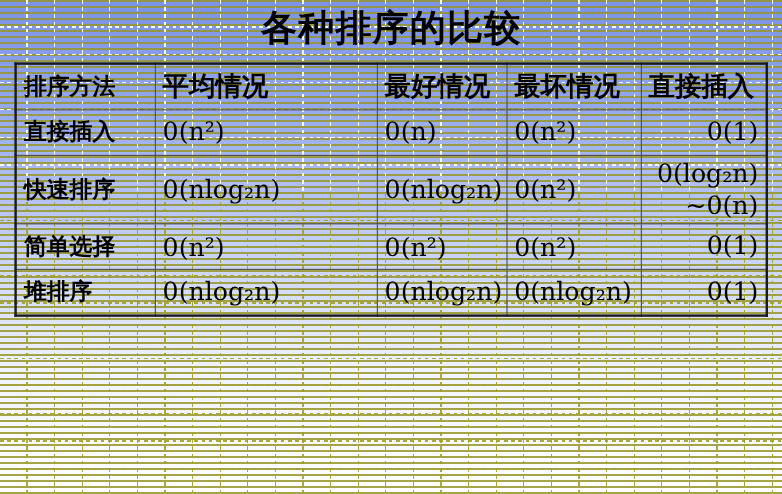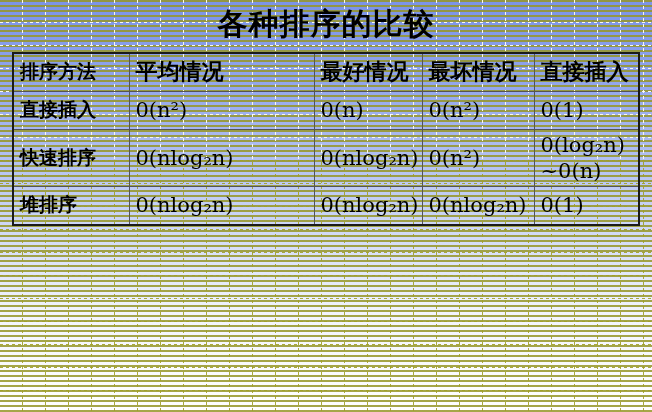--- a/index.html
+++ b/index.html
@@ -137,21 +137,21 @@
 
   col.c1 { width: 116px; }
   col.c2 { width: 185px; }
   col.c3 { width: 108px; }
   col.c4 { width: 112px; }
   col.c5 { width: 105px; }
 
   .avg-wrap { display: flex; align-items: baseline; }
   .avg-main { min-width: 120px; display: inline-block; }
   .avg-alt  { display: inline-block; }
-  .twoline { line-height: 1.25; }
+  .twoline { line-height: 1.25; text-align: right; }
 </style>
 </head>
 <body>
 
 <div id="slide">
 
   <div class="grid-layer grid-v"></div>
   <div class="grid-layer grid-h"></div>
   <div class="grid-v-top"></div>
   <div class="grid-h-top"></div>
@@ -204,20 +204,37 @@
           <td>0(nlog₂n)</td>
           <td>0(n²)</td>
           <td>
             <div class="twoline">
               <div>0(log₂n)</div>
               <div>~0(n)</div>
             </div>
           </td>
         </tr>
         <tr>
+          <td class="name-cell">简单选择</td>
+          <td>
+            <span class="avg-wrap">
+              <span class="avg-main">0(n²)</span>
+              <span class="avg-alt"></span>
+            </span>
+          </td>
+          <td>0(n²)</td>
+          <td>0(n²)</td>
+          <td>
+            <div class="twoline">
+              <div>0(1)</div>
+              <div></div>
+            </div>
+          </td>
+        </tr>
+        <tr>
           <td class="name-cell">堆排序</td>
           <td>
             <span class="avg-wrap">
               <span class="avg-main">0(nlog₂n)</span>
               <span class="avg-alt"></span>
             </span>
           </td>
           <td>0(nlog₂n)</td>
           <td>0(nlog₂n)</td>
           <td>

